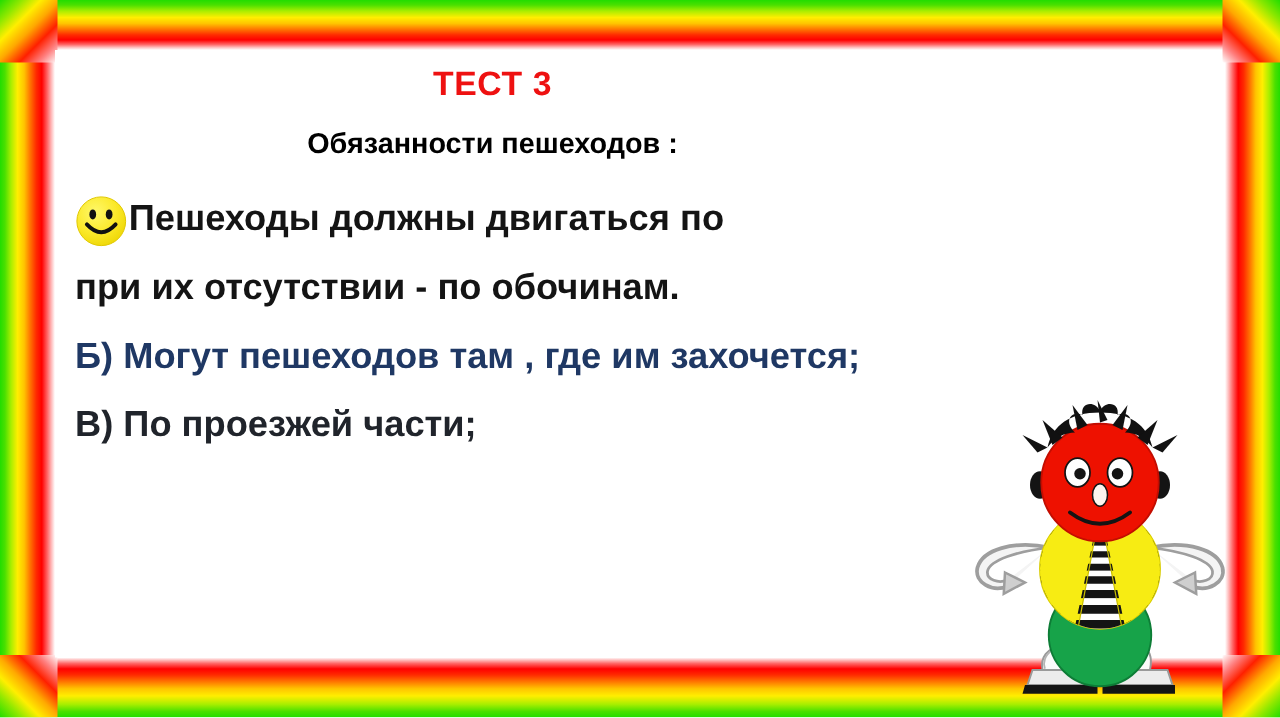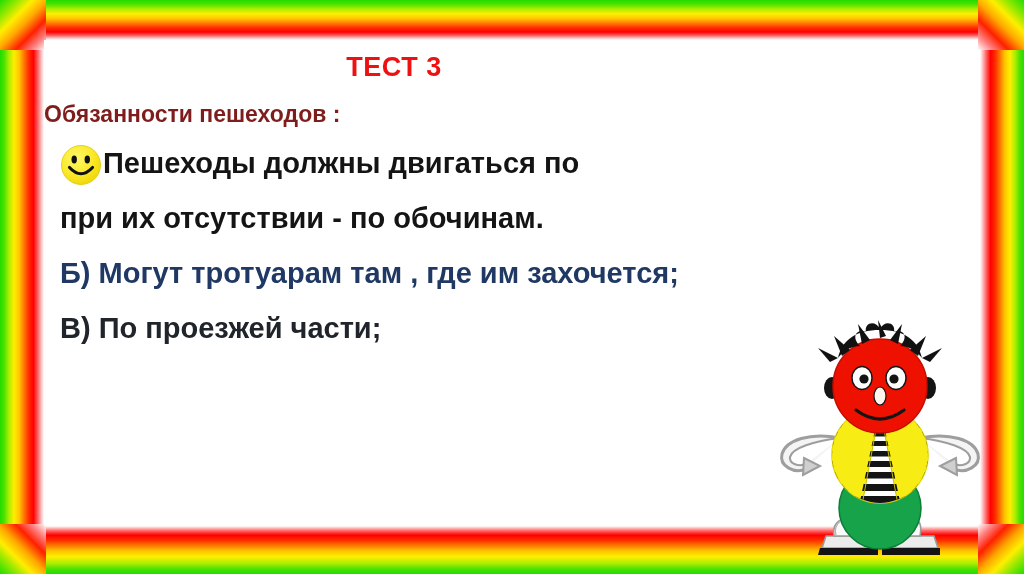--- a/index.html
+++ b/index.html
@@ -120,32 +120,33 @@
     font-weight: bold;
     color: #ee1111;
     letter-spacing: 0.5px;
     line-height: 1.1;
     white-space: nowrap;
   }
   .title-sub {
     position: absolute;
     left: 0; top: 62px;
     width: 700px;
+    text-align: center;
     font-size: 23px;
     font-weight: bold;
-    color: #7f1d1d;
+    color: #000000;
     line-height: 1.1;
     white-space: nowrap;
   }
 
   
   .body-block {
     position: absolute;
     left: 16px;
-    top: 96px;
+    top: 108px;
     width: 916px;
   }
   .body-line {
     font-size: 29px;
     font-weight: bold;
     line-height: 55px;
     white-space: nowrap;
     color: #111111;
   }
   .line-black { color: #141414; }
@@ -211,21 +212,21 @@
             <circle cx="21" cy="21" r="19.5" fill="url(#smgrad)" stroke="#e0c800" stroke-width="0.8"></circle>
             <ellipse cx="14.2" cy="15.5" rx="2.7" ry="4.0" fill="#111111"></ellipse>
             <ellipse cx="27.3" cy="15.5" rx="2.7" ry="4.0" fill="#111111"></ellipse>
             <path d="M9.5 23.5 Q21 36 32.5 23.5" stroke="#111111" stroke-width="3.1" fill="none" stroke-linecap="round"></path>
           </svg>
         </span>
         <span>Пешеходы должны двигаться по</span>
       </div>
 
       <div class="body-line line-black">при их отсутствии - по обочинам.</div>
-      <div class="body-line line-navy">Б) Могут тротуарам там , где им захочется;</div>
+      <div class="body-line line-navy">Б) Могут пешеходов там , где им захочется;</div>
       <div class="body-line line-dark">В) По проезжей части;</div>
 
     </div>
   </div>
 
   <div id="figure">
     <svg width="220" height="250" viewBox="0 0 220 250" aria-hidden="true">
       <defs>
         <clipPath id="torsoClip">
           <circle cx="110" cy="135" r="48"></circle>

